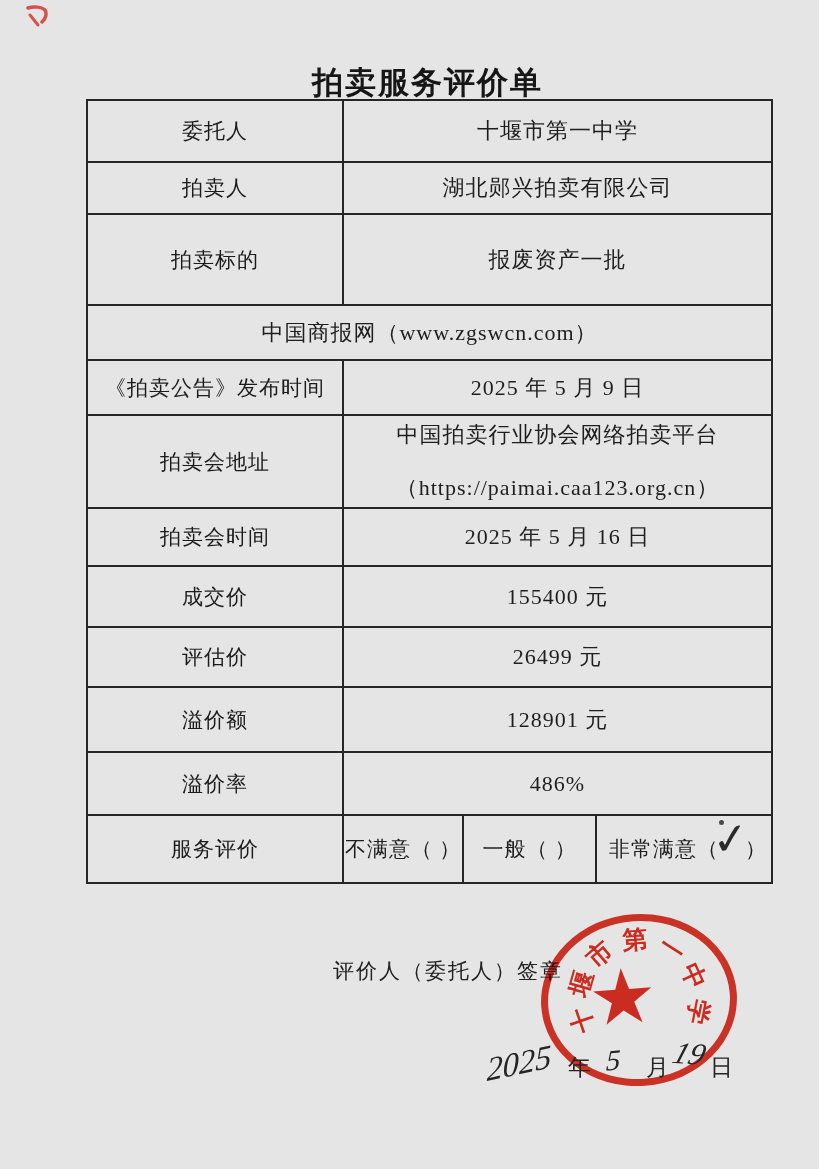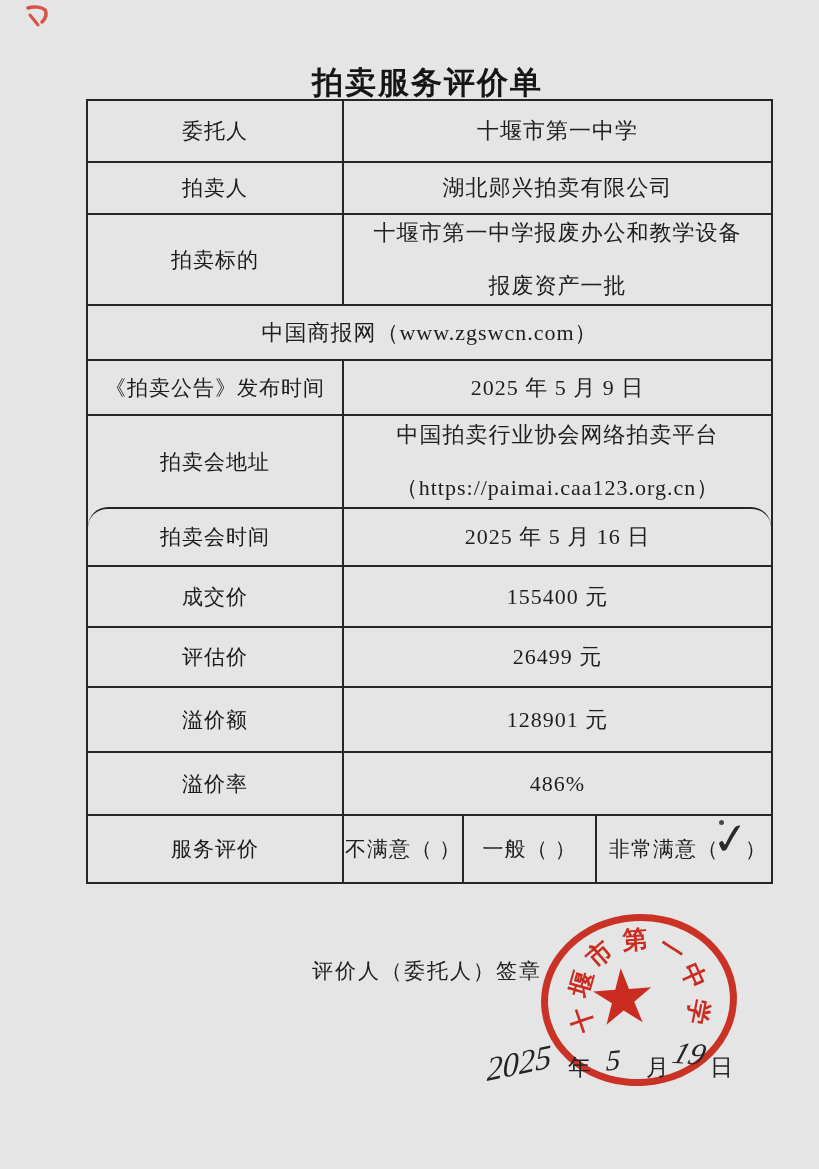--- a/index.html
+++ b/index.html
@@ -32,39 +32,39 @@
   .lbl{
     width:256px;border-right:2px solid #262626;
     font-size:21px;letter-spacing:1px;color:#1b1b1b;
     text-align:center;
   }
   .val{flex:1;font-size:22px;letter-spacing:1px;text-align:center;}
   .val .line{line-height:1.0;}
   .val .line + .line{margin-top:31px;}
   .r1{height:60px;}.r2{height:52px;}.r3{height:91px;}
   .r4{height:55px;}.r5{height:55px;}.r6{height:93px;}
-  .r7{height:58px;border-radius:20px;}.r8{height:61px;}.r9{height:60px;}
+  .r7{height:58px;}.r8{height:61px;}.r9{height:60px;}
   .r10{height:65px;}.r11{height:63px;}.r12{height:68px;}
 
   .opt{box-sizing:border-box;display:flex;align-items:center;justify-content:center;
        font-size:21px;letter-spacing:1px;}
   .opt1{width:120px;border-right:2px solid #262626;}
   .opt2{width:133px;border-right:2px solid #262626;}
   .opt3{flex:1;position:relative;overflow:visible;justify-content:flex-start;padding-left:12px;}
   .check{
     display:inline-block;
     font-size:44px;line-height:20px;
     font-family:"DejaVu Sans",sans-serif;
     color:#2a2a2a;
     transform:rotate(-6deg) translateY(-10px);
     margin:0 -6px;
   }
 
   .sign-label{
-    position:absolute;left:312px;top:957px;
+    position:absolute;left:333px;top:957px;
     font-size:21px;letter-spacing:2px;color:#222;
   }
 
   
   .stamp{
     position:absolute;left:541px;top:914px;width:182px;height:158px;
     border:7px solid rgba(224,38,24,.92);
     border-radius:50%;
     mix-blend-mode:multiply;
     transform:rotate(-4deg);
@@ -124,21 +124,20 @@
     <div class="row r2">
       <div class="cell lbl">拍卖人</div>
       <div class="cell val">
         <div class="line">湖北郧兴拍卖有限公司</div>
       </div>
     </div>
 
     <div class="row r3">
       <div class="cell lbl">拍卖标的</div>
       <div class="cell val">
-        <div class="line">十堰市第一中学报废办公和教学设备</div>
         <div class="line">报废资产一批</div>
       </div>
     </div>
 
     <div class="row r4">
       <div class="cell val">
         <div class="line">中国商报网（www.zgswcn.com）</div>
       </div>
     </div>
 

